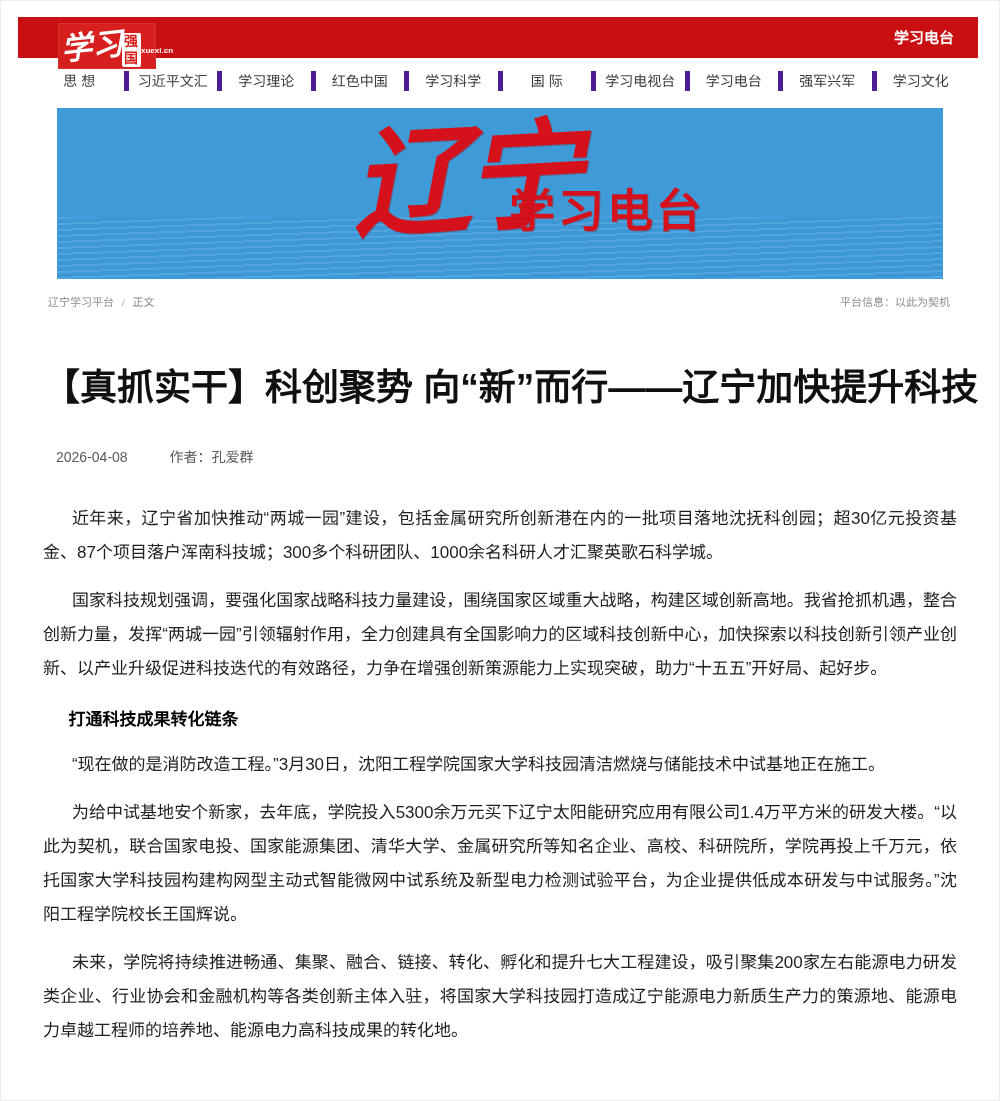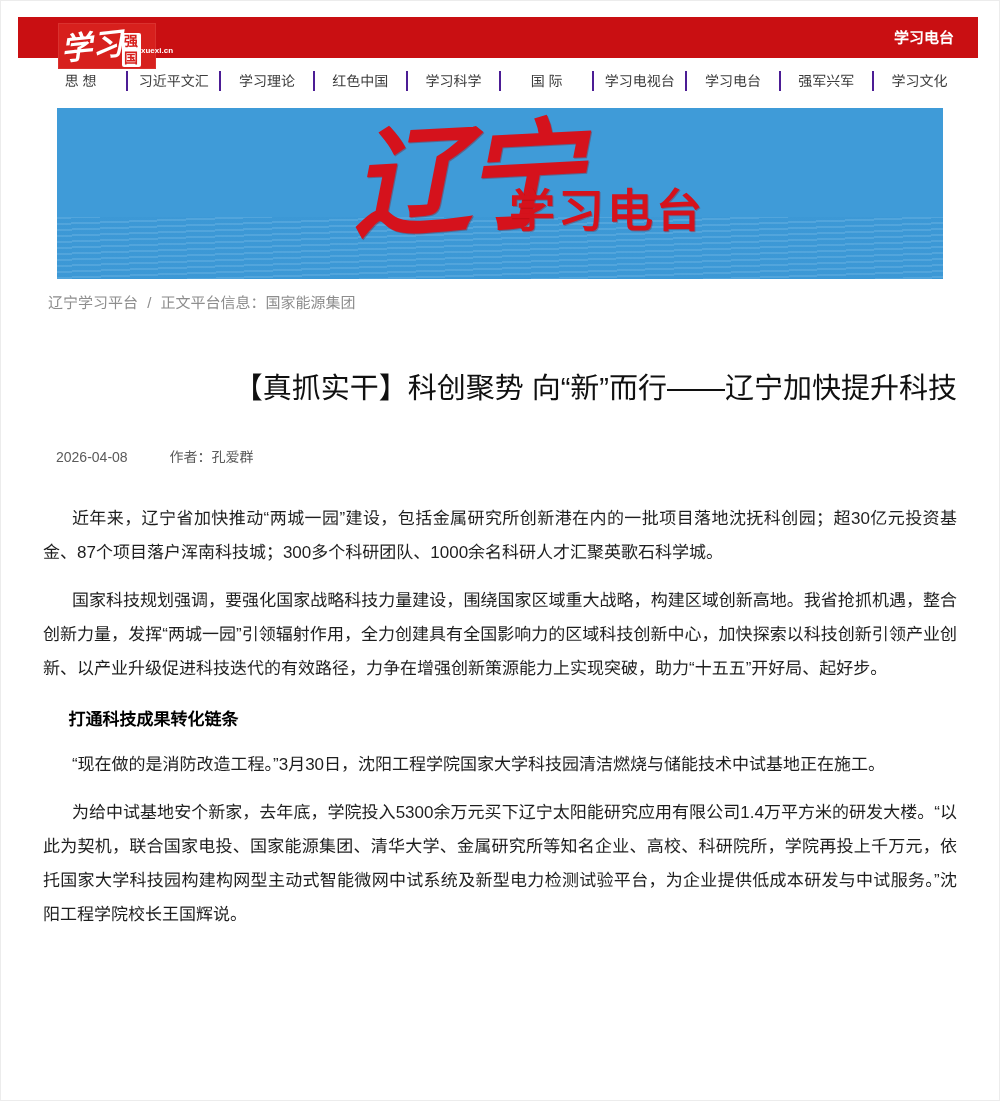--- a/index.html
+++ b/index.html
@@ -18,21 +18,21 @@
   .logo-badge{background:#fff;color:#d7201d;font-weight:bold;font-size:14px;line-height:17px;
         padding:0 2px;border-radius:2px;letter-spacing:1px;}
   .logo-domain{color:#fff;font-size:8px;font-weight:bold;line-height:10px;margin-top:2px;}
   .login{position:absolute;right:24px;top:0;line-height:41px;color:#fff;font-size:15px;
         font-weight:bold;text-decoration:none;cursor:pointer;}
 
   
   .mainnav{margin:13px 30px 0 30px;}
   .mainnav ul{list-style:none;margin:4px;padding:0;display:flex;}
   .mainnav li{flex:1;text-align:center;font-size:14px;color:#3c3c3c;line-height:20px;
-        border-left:2px solid #4c1d95;cursor:pointer;white-space:nowrap;}
+        border-left:5px solid #4c1d95;cursor:pointer;white-space:nowrap;}
   .mainnav li:first-child{border-left:none;}
 
   
   .banner{position:relative;width:886px;height:171px;margin:17px auto 0;overflow:hidden;
     background:
       radial-gradient(ellipse 240px 130px at 1% 0%, rgba(21,88,178,0.85), rgba(21,88,178,0) 70%),
       radial-gradient(ellipse 260px 140px at 99% 0%, rgba(18,96,190,0.8), rgba(18,96,190,0) 70%),
       radial-gradient(ellipse 300px 70px at 16% 34%, rgba(255,255,255,0.95), rgba(255,255,255,0) 70%),
       radial-gradient(ellipse 420px 90px at 58% 26%, rgba(255,255,255,0.9), rgba(255,255,255,0) 72%),
       radial-gradient(ellipse 280px 70px at 88% 42%, rgba(255,255,255,0.85), rgba(255,255,255,0) 70%),
@@ -44,29 +44,29 @@
       background:repeating-linear-gradient(178deg, rgba(255,255,255,0.14) 0 2px, rgba(0,90,160,0.06) 2px 6px);
       opacity:.7;}
   .callig{position:absolute;left:295px;top:-14px;z-index:2;color:#d5121c;
       font-family:"DejaVu Serif", serif;font-style:italic;font-weight:bold;font-size:118px;
       line-height:1.45;transform:rotate(-3deg);letter-spacing:-6px;text-shadow:1px 1px 0 rgba(150,0,0,.35);}
   .platname{position:absolute;left:452px;top:66px;z-index:2;color:#d5121c;
       font-family:"DejaVu Serif", serif;font-weight:bold;font-size:46px;letter-spacing:3px;
       text-shadow:1px 1px 0 rgba(150,0,0,.3);}
 
   
-  .crumbs{display:flex;margin-top:15px;padding:0 49px 0 47px;
-      font-size:15px;color:#8d8d8d;line-height:17px;}
+  .crumbs{display:flex;justify-content:space-between;margin-top:15px;padding:0 49px 0 47px;
+      font-size:11px;color:#8d8d8d;line-height:17px;font-family:Liberation Serif, serif;}
   .crumbs a{color:#8d8d8d;text-decoration:none;cursor:pointer;}
   .crumb-sep{margin:0 5px;}
 
   
   .article{padding:0 42px;}
-  .article h1{margin:56px 0 0;text-align:right;font-size:29px;line-height:42px;color:#101010;
-      font-weight:normal;}
+  .article h1{margin:56px 0 0;text-align:right;font-size:37px;line-height:42px;color:#101010;
+      font-weight:bold;}
   .article h1 span{display:block;white-space:nowrap;}
   .meta{margin-top:40px;padding-left:13px;font-size:14px;color:#5a5a5a;line-height:17px;}
   .meta .author{margin-left:38px;}
   #article-body{margin-top:36px;font-size:17px;line-height:34px;color:#1e1e1e;}
   #article-body p{margin:0 0 14px;text-indent:1.7em;text-align:justify;}
   #article-body h2{font-size:17px;line-height:24px;color:#000000;font-weight:bold;
       margin:22px 0 16px;text-indent:1.5em;}
 </style>
 </head>
 <body>
@@ -103,33 +103,34 @@
     <span class="callig">辽宁</span>
     <span class="platname">学习电台</span>
   </div>
 
   <div class="crumbs">
     <div class="crumb-left">
       <a>辽宁学习平台</a>
       <span class="crumb-sep">/</span>
       <span>正文</span>
     </div>
-    <div class="crumb-right">平台信息：国家能源集团</div>
+    <div class="crumb-right">平台信息：以此为契机</div>
   </div>
 
   <main class="article">
     <h1>
       <span>【真抓实干】科创聚势 向“新”而行——辽宁加快提升科技</span>
     </h1>
     <div class="meta">
       <span class="date">2026-04-08</span>
       <span class="author">作者：孔爱群</span>
     </div>
     <div id="article-body">
         <p>近年来，辽宁省加快推动“两城一园”建设，包括金属研究所创新港在内的一批项目落地沈抚科创园；超30亿元投资基金、87个项目落户浑南科技城；300多个科研团队、1000余名科研人才汇聚英歌石科学城。</p>
         <p>国家科技规划强调，要强化国家战略科技力量建设，围绕国家区域重大战略，构建区域创新高地。我省抢抓机遇，整合创新力量，发挥“两城一园”引领辐射作用，全力创建具有全国影响力的区域科技创新中心，加快探索以科技创新引领产业创新、以产业升级促进科技迭代的有效路径，力争在增强创新策源能力上实现突破，助力“十五五”开好局、起好步。</p>
         <h2>打通科技成果转化链条</h2>
         <p>“现在做的是消防改造工程。”3月30日，沈阳工程学院国家大学科技园清洁燃烧与储能技术中试基地正在施工。</p>
         <p>为给中试基地安个新家，去年底，学院投入5300余万元买下辽宁太阳能研究应用有限公司1.4万平方米的研发大楼。“以此为契机，联合国家电投、国家能源集团、清华大学、金属研究所等知名企业、高校、科研院所，学院再投上千万元，依托国家大学科技园构建构网型主动式智能微网中试系统及新型电力检测试验平台，为企业提供低成本研发与中试服务。”沈阳工程学院校长王国辉说。</p>
+        <p>未来，学院将持续推进畅通、集聚、融合、链接、转化、孵化和提升七大工程建设，吸引聚集200家左右能源电力研发类企业、行业协会和金融机构等各类创新主体入驻，将国家大学科技园打造成辽宁能源电力新质生产力的策源地、能源电力卓越工程师的培养地、能源电力高科技成果的转化地。</p>
       </div>
   </main>
 
 </div>
 
 </body></html>

